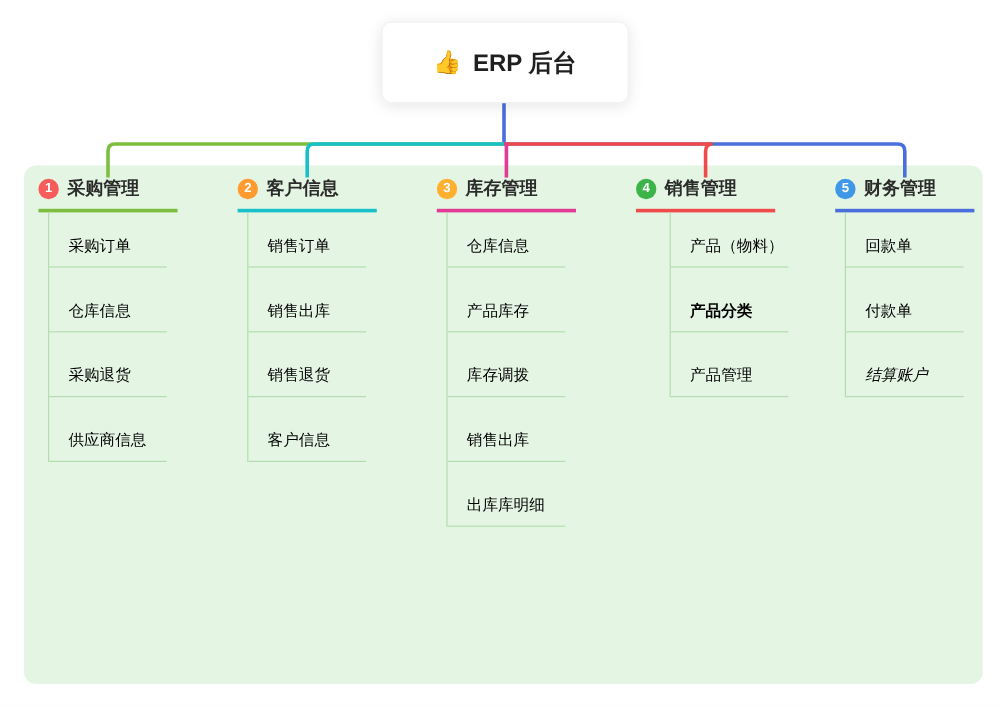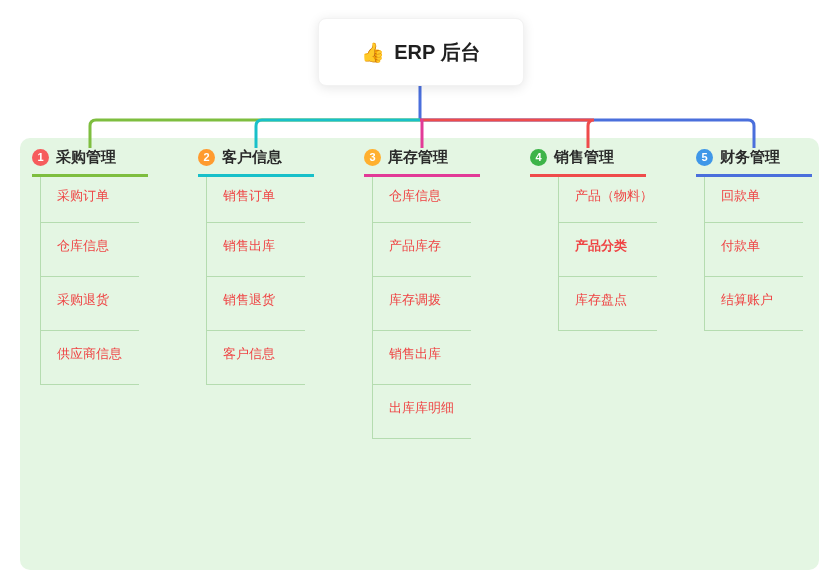--- a/index.html
+++ b/index.html
@@ -26,23 +26,23 @@
     display:flex;align-items:center;gap:7px;width:116px;
     padding-bottom:7px;border-bottom:3px solid #ccc;
     font-size:15px;font-weight:700;color:#2b2b2b;cursor:pointer;
   }
   .badge{
     width:17px;height:17px;border-radius:50%;flex:0 0 17px;
     color:#fff;font-size:11px;font-weight:700;line-height:17px;text-align:center;
   }
   .children{margin-left:8px;border-left:1.5px solid #b5dcb0;width:98px;}
   .child{
-    height:54px;box-sizing:border-box;display:flex;align-items:center;
+    height:54px;box-sizing:border-box;display:flex;align-items:flex-end;
     padding:0 0 8px 16px;border-bottom:1.5px solid #b5dcb0;
-    font-size:13px;color:#ef4444;white-space:nowrap;cursor:pointer;
+    font-size:13px;color:#000000;white-space:nowrap;cursor:pointer;
   }
   .child:first-child{height:46px;}
 </style>
 </head>
 <body>
 
 <div class="stage">
 
   <div class="panel" style="background-color: rgb(228, 246, 227);"></div>
 
@@ -132,36 +132,36 @@
       <span>销售管理</span>
     </div>
     <div class="children" style="border-left-color: rgb(181, 220, 176); margin-left: 28px;">
         <div class="child" style="border-bottom-color: rgb(181, 220, 176);">
           <span>产品（物料）</span>
         </div>
         <div class="child" style="border-bottom-color: rgb(181, 220, 176); font-weight: bold;">
           <span>产品分类</span>
         </div>
         <div class="child" style="border-bottom-color: rgb(181, 220, 176);">
-          <span>库存盘点</span>
+          <span>产品管理</span>
         </div>
       </div>
   </div>
 
   <div class="branch b5">
     <div class="branch-head" style="border-bottom-color: rgb(74, 111, 220);">
       <span class="badge" style="background-color: rgb(63, 151, 232);">5</span>
       <span>财务管理</span>
     </div>
     <div class="children" style="border-left-color: rgb(181, 220, 176);">
         <div class="child" style="border-bottom-color: rgb(181, 220, 176);">
           <span>回款单</span>
         </div>
         <div class="child" style="border-bottom-color: rgb(181, 220, 176);">
           <span>付款单</span>
         </div>
-        <div class="child" style="border-bottom-color: rgb(181, 220, 176);">
+        <div class="child" style="border-bottom-color: rgb(181, 220, 176); font-style: italic;">
           <span>结算账户</span>
         </div>
       </div>
   </div>
 
 </div>
 
 </body></html>

